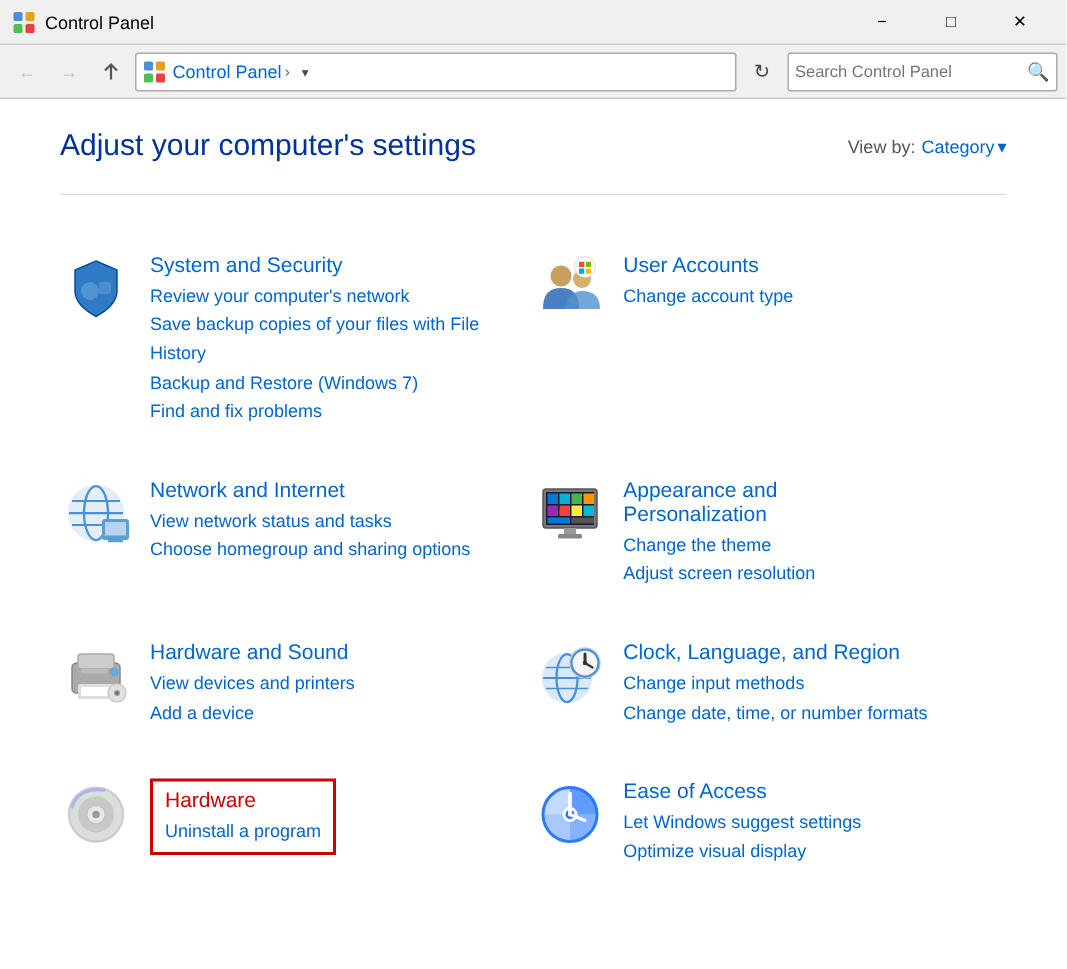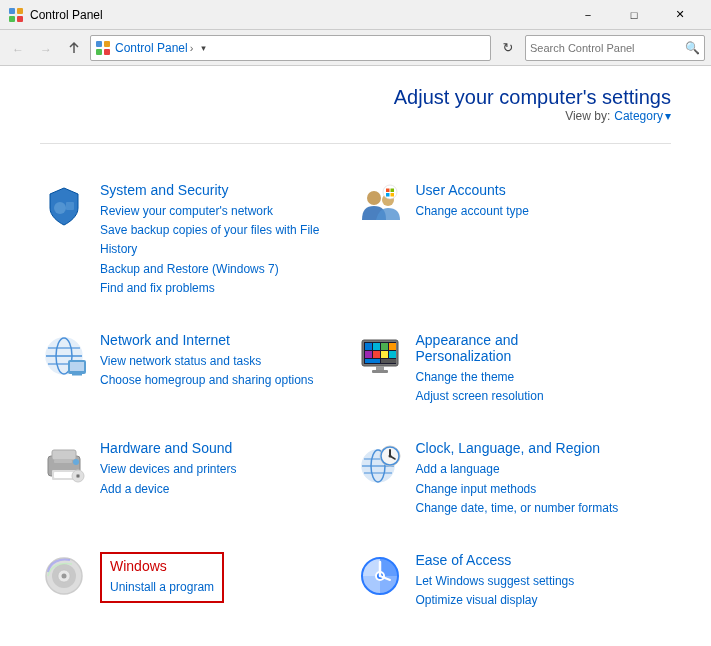--- a/index.html
+++ b/index.html
@@ -169,23 +169,22 @@
       display: flex;
       flex-direction: column;
       padding: 20px 40px;
       background: #fff;
       overflow-y: auto;
     }
 
     .page-header {
       display: flex;
       justify-content: space-between;
-      align-items: flex-end;
+      align-items: center;
       margin-bottom: 20px;
-      flex-direction: column;
     }
     .page-title {
       font-size: 20px;
       color: #003399;
       font-weight: 400;
     }
     .view-by {
       display: flex;
       align-items: center;
       gap: 4px;
@@ -460,42 +459,41 @@
 
           <circle cx="34" cy="16" r="10" fill="white" stroke="#ccc" stroke-width="1"></circle>
           <circle cx="34" cy="16" r="9" fill="#f5f5f5" stroke="#4a90d9" stroke-width="1.5"></circle>
           <line x1="34" y1="16" x2="34" y2="10" stroke="#333" stroke-width="2" stroke-linecap="round"></line>
           <line x1="34" y1="16" x2="39" y2="19" stroke="#333" stroke-width="1.5" stroke-linecap="round"></line>
           <circle cx="34" cy="16" r="1.5" fill="#333"></circle>
         </svg>
       </div>
       <div class="category-text">
         <a class="category-title">Clock, Language, and Region</a>
-        <a class="category-link">Add a language</a>
         <a class="category-link">Change input methods</a>
         <a class="category-link">Change date, time, or number formats</a>
       </div>
     </div>
 
     <div class="category-item">
       <div class="category-icon">
         <svg width="48" height="48" viewBox="0 0 48 48">
 
           <circle cx="24" cy="24" r="18" fill="#ddd" stroke="#ccc" stroke-width="1.5"></circle>
           <circle cx="24" cy="24" r="12" fill="#c8c8c8"></circle>
           <circle cx="24" cy="24" r="6" fill="#e8e8e8" stroke="#bbb" stroke-width="0.5"></circle>
           <circle cx="24" cy="24" r="2.5" fill="#999"></circle>
 
           <path d="M8 20 C10 10 20 6 30 8" stroke="#8888ff" stroke-width="2" fill="none" opacity="0.5"></path>
           <path d="M8 24 C10 14 20 10 32 12" stroke="#aaffaa" stroke-width="1.5" fill="none" opacity="0.4"></path>
         </svg>
       </div>
       <div class="category-text">
         <div class="programs-highlight">
-          <a class="category-title" style="color:#cc0000;">Windows</a>
+          <a class="category-title" style="color:#cc0000;">Hardware</a>
           <a class="category-link">Uninstall a program</a>
         </div>
       </div>
     </div>
 
     <div class="category-item">
       <div class="category-icon">
         <svg width="48" height="48" viewBox="0 0 48 48">
 
           <circle cx="24" cy="24" r="18" fill="#2a7aff" opacity="0.15"></circle>

